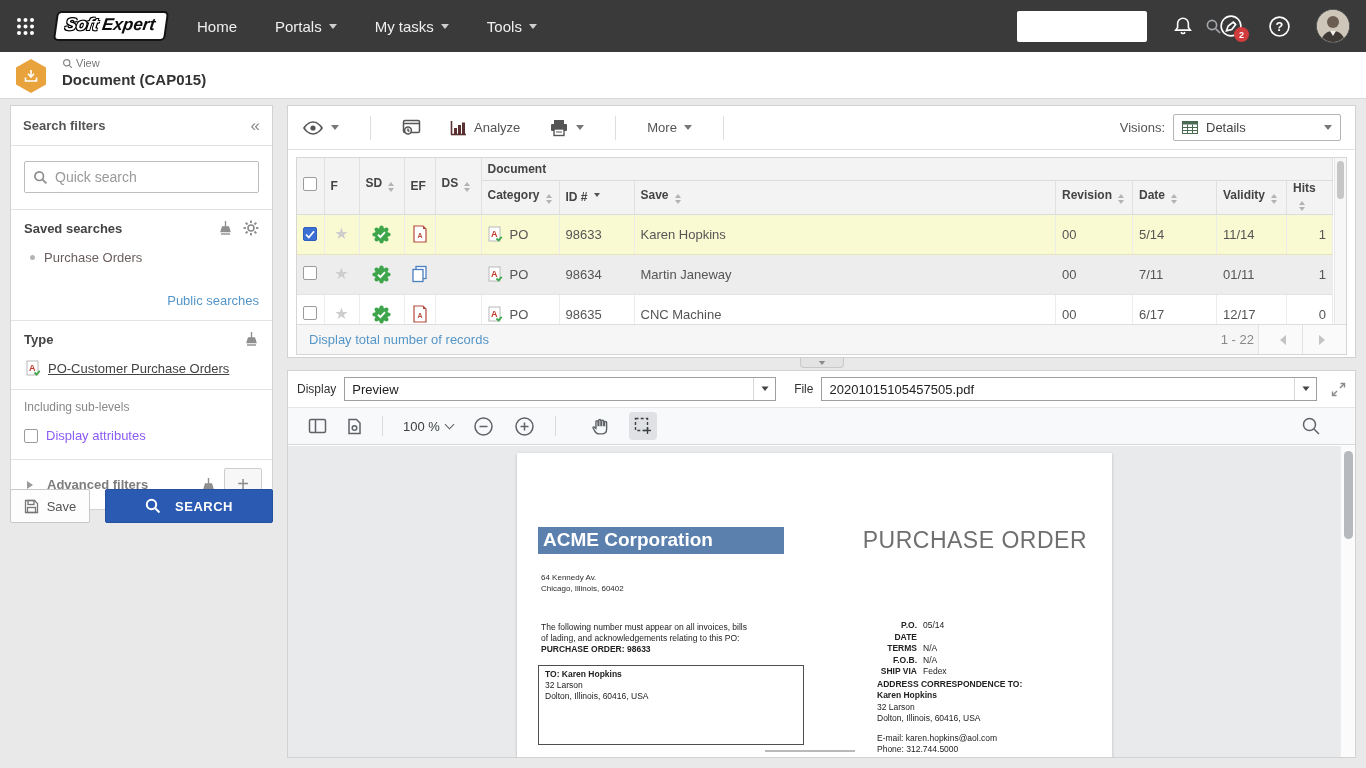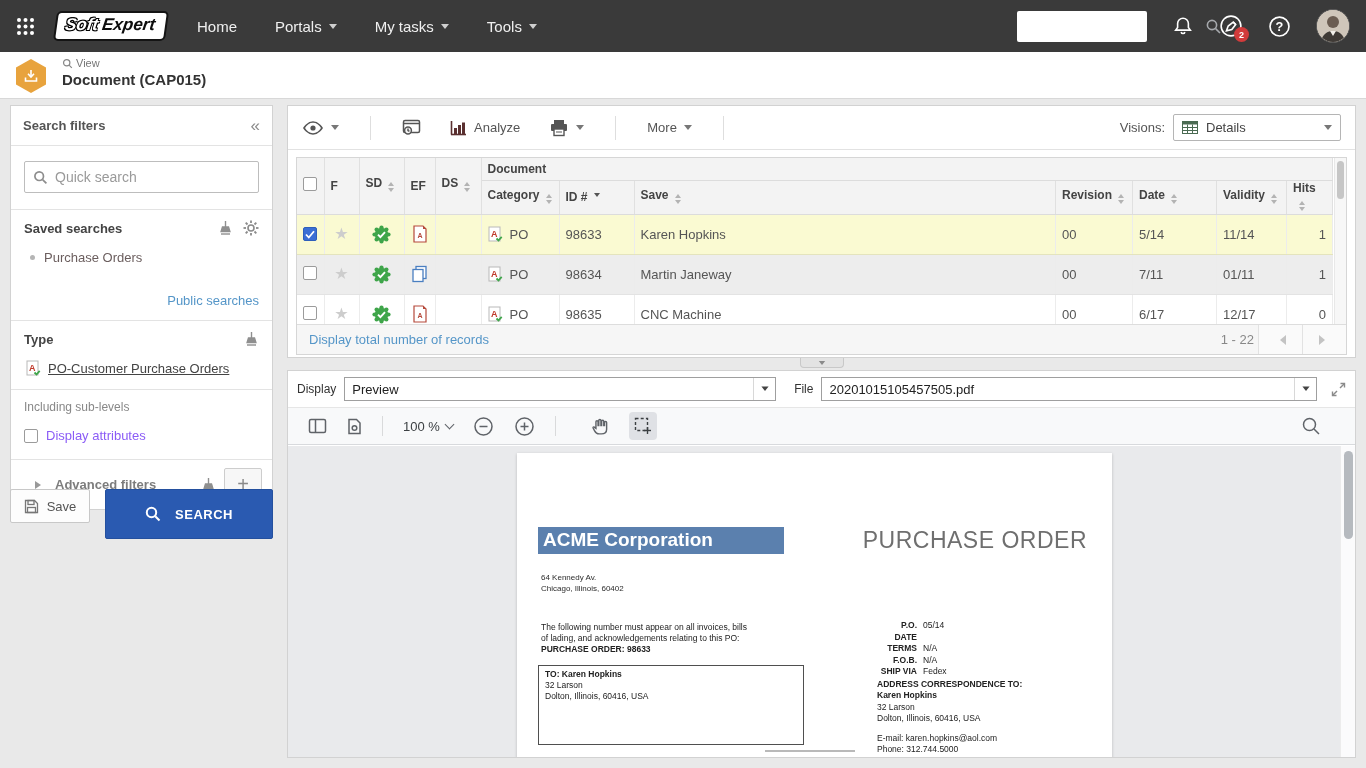--- a/index.html
+++ b/index.html
@@ -41,26 +41,26 @@
   .sf-sec { padding:10px 13px 12px; border-bottom:1px solid #e3e3e3; }
   .sec-head { display:flex; align-items:center; gap:10px; }
   .sec-head .t { font-size:13px; font-weight:bold; color:#444; flex:1; }
   .saved-item { display:flex; align-items:center; gap:9px; margin:14px 0 2px 6px; font-size:13px; color:#6b5e5e; cursor:pointer; }
   .bullet { width:5px; height:5px; border-radius:50%; background:#b5b5b5; }
   .public-link { text-align:right; color:#5596c8; font-size:13px; margin-top:28px; cursor:pointer; }
   .type-link { display:flex; align-items:center; gap:7px; margin:13px 0 12px 2px; font-size:13px; color:#444; cursor:pointer; }
   .type-link span { text-decoration:underline;text-align:right; }
   .subnote { font-size:12px; color:#888; padding:10px 13px 2px; }
   .attr-row { display:flex; align-items:center; gap:8px; padding:12px 13px 16px; font-size:13px; color:#8b5cf6; border-bottom:1px solid #e3e3e3; cursor:pointer; }
-  .adv-row { display:flex; align-items:center; padding:8px 10px 8px 24px; gap:8px; }
+  .adv-row { display:flex; align-items:center; padding:8px 10px 8px 16px; gap:8px; }
   .adv-row .t { font-size:13px; font-weight:bold; color:#7d7d7d; flex:1; }
   .tri-r { width:0; height:0; border:4px solid transparent; border-left:6px solid #999; margin-right:2px; }
   .plus-btn { width:38px; height:33px; border:1px solid #cdcdcd; background:#f7f7f7; border-radius:2px; color:#8a8a8a; font-size:20px; display:flex; align-items:center; justify-content:center; cursor:pointer; }
   .btn-save { position:absolute; left:10px; top:489px; width:80px; height:34px; background:#fdfdfd; border:1px solid #c8c8c8; border-radius:2px; display:flex; align-items:center; justify-content:center; gap:8px; font-size:13px; color:#555; cursor:pointer; }
-  .btn-search { position:absolute; left:105px; top:489px; width:168px; height:50px; background:#2a5ab1; border:1px solid #24509e; border-radius:2px; display:flex; align-items:center; justify-content:center; gap:14px; font-size:13px; font-weight:bold; color:#fff; letter-spacing:.5px; cursor:pointer; }
+  .btn-search { position:absolute; left:105px; top:489px; width:168px; height:34px; background:#2a5ab1; border:1px solid #24509e; border-radius:2px; display:flex; align-items:center; justify-content:center; gap:14px; font-size:13px; font-weight:bold; color:#fff; letter-spacing:.5px; cursor:pointer; }
 
   
   #list-panel { position:absolute; left:287px; top:105px; width:1069px; height:253px; background:#fff; border:1px solid #d2d2d2; }
   .lp-toolbar { height:44px; border-bottom:1px solid #e2e2e2; display:flex; align-items:center; padding:0 14px; gap:29px; }
   .tb-item { display:flex; align-items:center; gap:7px; color:#555; font-size:13px; cursor:pointer; }
   .caret-d { width:0; height:0; border:4px solid transparent; border-top:5px solid #777; margin-top:4px; }
   .vdiv { width:1px; height:24px; background:#dedede; margin:0 2px; }
   .visions { margin-left:auto; display:flex; align-items:center; gap:8px; }
   .visions .lbl { font-size:13px; color:#555; }
   .vis-select { width:168px; height:27px; border:1px solid #b5b5b5; border-radius:2px; background:#fff; display:flex; align-items:center; gap:8px; padding:0 8px; font-size:13px; color:#444; cursor:pointer; }

